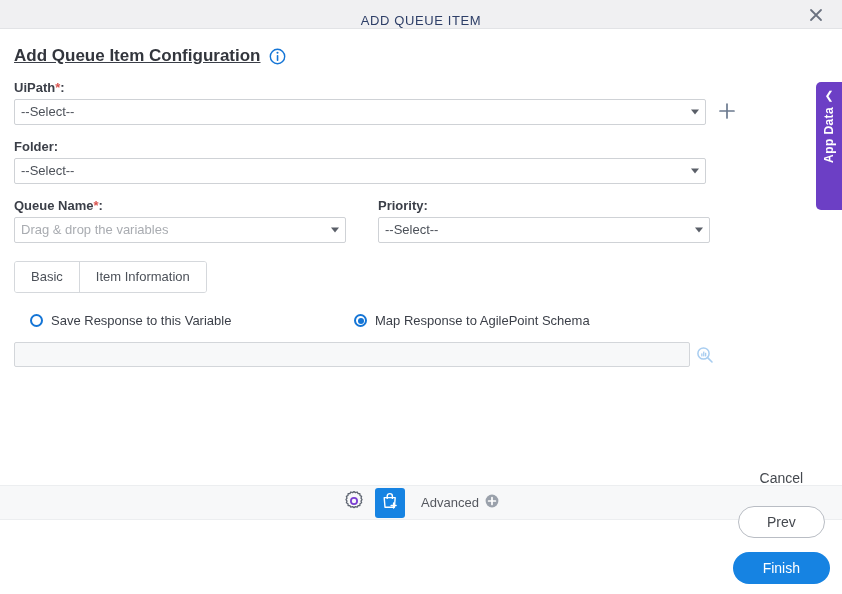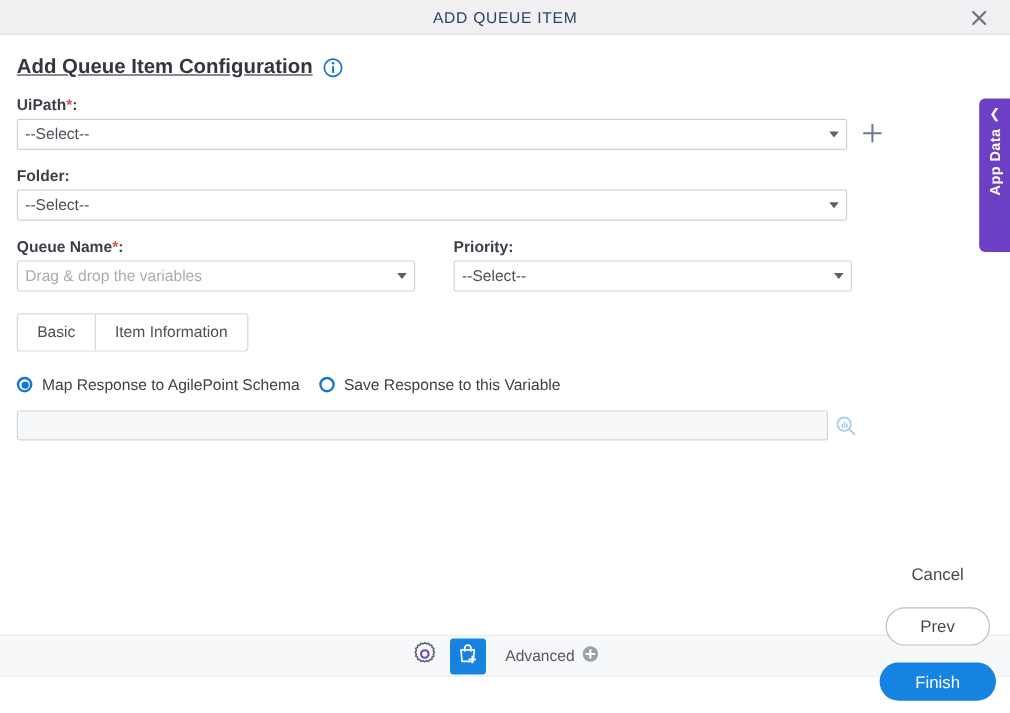--- a/index.html
+++ b/index.html
@@ -15,21 +15,21 @@
     overflow: hidden;
     position: relative;
   }
 
   
   .titlebar {
     height: 29px;
     background: #f0f0f2;
     border-bottom: 1px solid #e2e3e6;
     display: flex;
-    align-items: center;
+    align-items: flex-end;
     justify-content: center;
     position: relative;
   }
   .titlebar-text {
     font-size: 13px;
     letter-spacing: .6px;
     color: #2d3e67;
     font-family: "Liberation Sans", sans-serif;
   }
   .close-btn {
@@ -183,21 +183,21 @@
     padding: 0 6px;
     color: #4c5159;
     font-family: "Liberation Sans", sans-serif;
   }
   .lookup-icon { cursor: pointer; display: flex; align-items: center; }
 
   
   .adv-bar {
     position: absolute;
     left: 0; right: 0;
-    top: 499px;
+    top: 455px;
     height: 35px;
     background: #f7f8f9;
     border-top: 1px solid #eceef0;
     border-bottom: 1px solid #eceef0;
     display: flex;
     align-items: center;
     justify-content: center;
     gap: 10px;
   }
   .gear-btn { cursor: pointer; display: flex; align-items: center; }
@@ -362,29 +362,29 @@
     </div>
 
     
     <div class="tabs">
       <div class="tab">Basic</div>
       <div class="tab">Item Information</div>
     </div>
 
     
     <div class="radio-row">
+      <div class="radio-item first">
+        <span class="radio"></span>
+        <span class="radio-label">Save Response to this Variable</span>
+      </div>
       <div class="radio-item">
         <span class="radio checked">
             <span class="dot"></span>
           </span>
         <span class="radio-label">Map Response to AgilePoint Schema</span>
-      </div>
-      <div class="radio-item first">
-        <span class="radio"></span>
-        <span class="radio-label">Save Response to this Variable</span>
       </div>
     </div>
 
     
     <div class="lookup-row">
       <input class="lookup-input" type="text" value="" placeholder="" style="">
       <span class="lookup-icon">
         <svg width="18" height="18" viewBox="0 0 18 18">
           <circle cx="7.5" cy="7.5" r="5.6" fill="none" stroke="#a8cdf0" stroke-width="1.5"></circle>
           <path d="M11.6 11.6 L16 16" stroke="#a8cdf0" stroke-width="1.6" stroke-linecap="round"></path>

